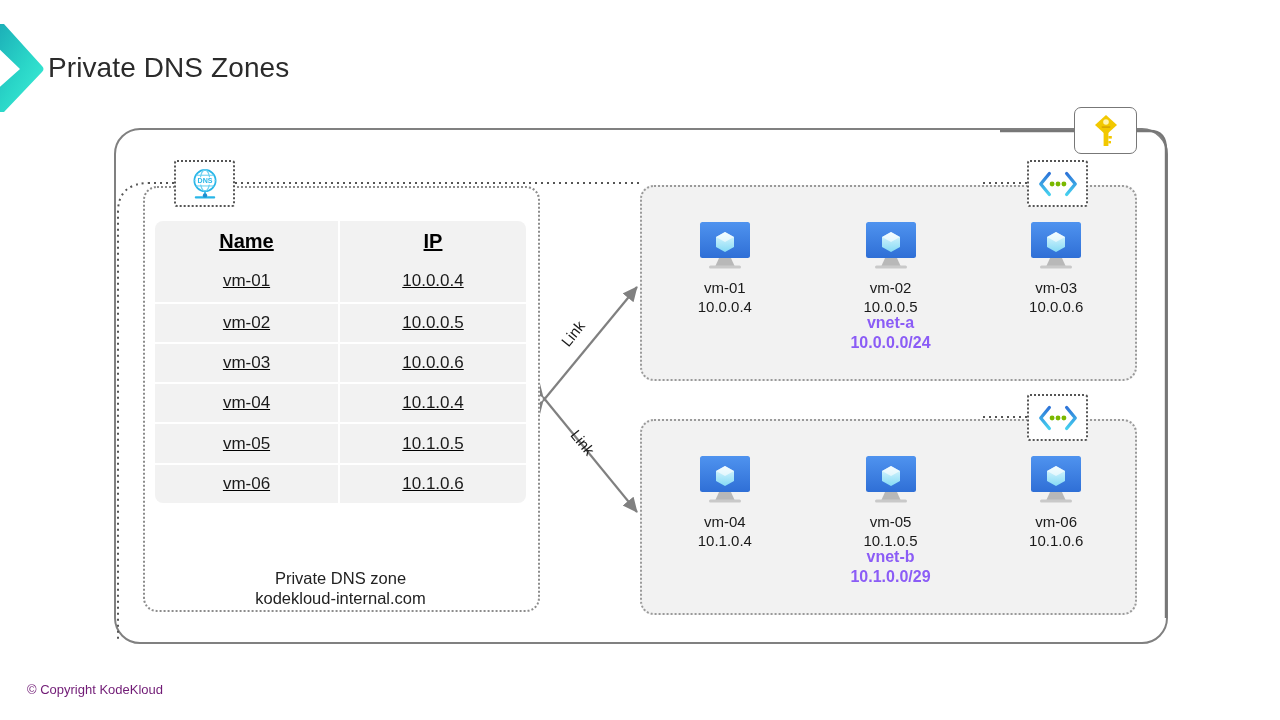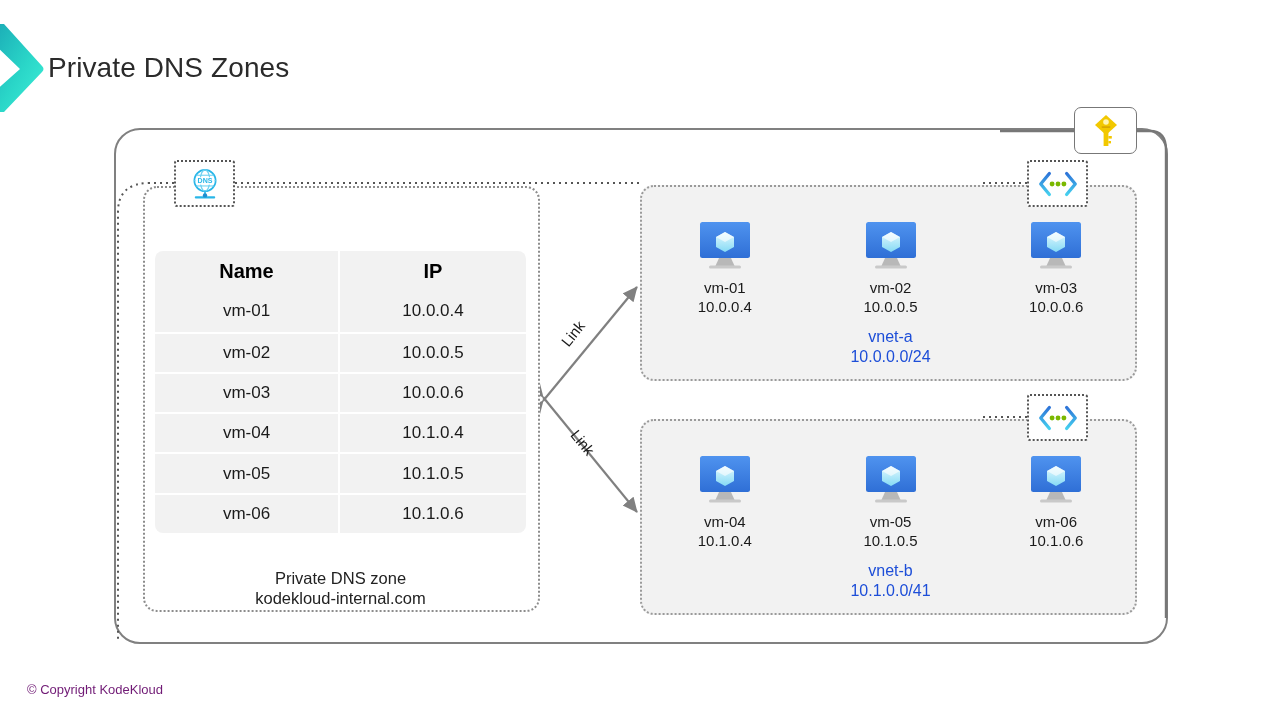--- a/index.html
+++ b/index.html
@@ -37,23 +37,23 @@
   .dns-icon-box {
     position: absolute; left: 174px; top: 160px;
     width: 61px; height: 47px;
     border: 2px dotted #555; border-radius: 3px;
     background: #ffffff;
     display: flex; align-items: center; justify-content: center;
   }
 
   
   .ip-table {
-    position: absolute; left: 155px; top: 251px;
+    position: absolute; left: 155px; top: 221px;
     width: 371px;
-    border-collapse: separate; border-spacing: 0;
+    border-collapse: separate; border-spacing: 0; text-decoration: underline;
   }
   .ip-table td, .ip-table th {
     height: 40.3px; text-align: center; vertical-align: middle;
     background: #f2f2f2; font-weight: 400; color: #1a1a1a;
   }
   .ip-table th { font-size: 20px; font-weight: 700; color: #000; }
   .ip-table td { font-size: 17px; }
   .ip-table .c-name { width: 185px; border-right: 2px solid #ffffff; }
   .ip-table .c-ip   { width: 186px; }
   .ip-table tr + tr td { border-top: 2px solid #ffffff; }
@@ -87,23 +87,24 @@
   .vlb-b { top: 394px; }
 
   .vm-row { position: absolute; left: 0; width: 497px; height: 100px; display: flex; }
   .vm-row.r1 { top: 33px; }
   .vm { flex: 1; display: flex; flex-direction: column; align-items: center; }
   .vm-label {
     margin-top: 6px; font-size: 15px; line-height: 19px;
     text-align: center; color: #1a1a1a; white-space: pre-line;
   }
   .vnet-caption {
-    position: absolute; left: 0; width: 497px; bottom: 12px;
-    text-align: center; font-size: 16px; line-height: 20px; color: #1d4ed8;
+    position: absolute; left: 0; width: 497px; bottom: 26px;
+    text-align: center; font-size: 16px; line-height: 20px; color: #8b5cf6;
     white-space: pre-line;
+    font-weight: bold;
   }
 
   
   .key-badge {
     position: absolute; left: 1074px; top: 107px;
     width: 63px; height: 47px;
     border: 1.6px solid #777; border-radius: 7px;
     background: #ffffff;
     display: flex; align-items: center; justify-content: center;
   }
@@ -317,21 +318,21 @@
           <rect x="13" y="45.5" width="32" height="3" rx="1.5" fill="#c9c9c9"></rect>
           <rect x="4" y="2" width="50" height="36" rx="2.5" fill="url(#vmg)"></rect>
           <path d="M29 12 l9 5 v10 l-9 5 l-9 -5 v-10 z" fill="url(#cbg)"></path>
           <path d="M29 12 l9 5 l-9 5 l-9 -5 z" fill="#ffffff" opacity=".6"></path>
         </svg>
         <div class="vm-label">vm-06
 10.1.0.6</div>
       </div>
     </div>
     <div class="vnet-caption">vnet-b
-10.1.0.0/41</div>
+10.1.0.0/29</div>
   </div>
 
   <div class="vnet-link-box vlb-b">
     <svg width="40" height="26" viewBox="0 0 44 28">
       <path d="M12.5 2.5 L3 14 L12.5 25.5" fill="none" stroke="url(#brg)" stroke-width="3.6" stroke-linecap="round" stroke-linejoin="round"></path>
       <path d="M31.5 2.5 L41 14 L31.5 25.5" fill="none" stroke="url(#brg)" stroke-width="3.6" stroke-linecap="round" stroke-linejoin="round"></path>
       <circle cx="15.5" cy="14" r="2.7" fill="#7ab800"></circle>
       <circle cx="22" cy="14" r="2.7" fill="#7ab800"></circle>
       <circle cx="28.5" cy="14" r="2.7" fill="#7ab800"></circle>
     </svg>

